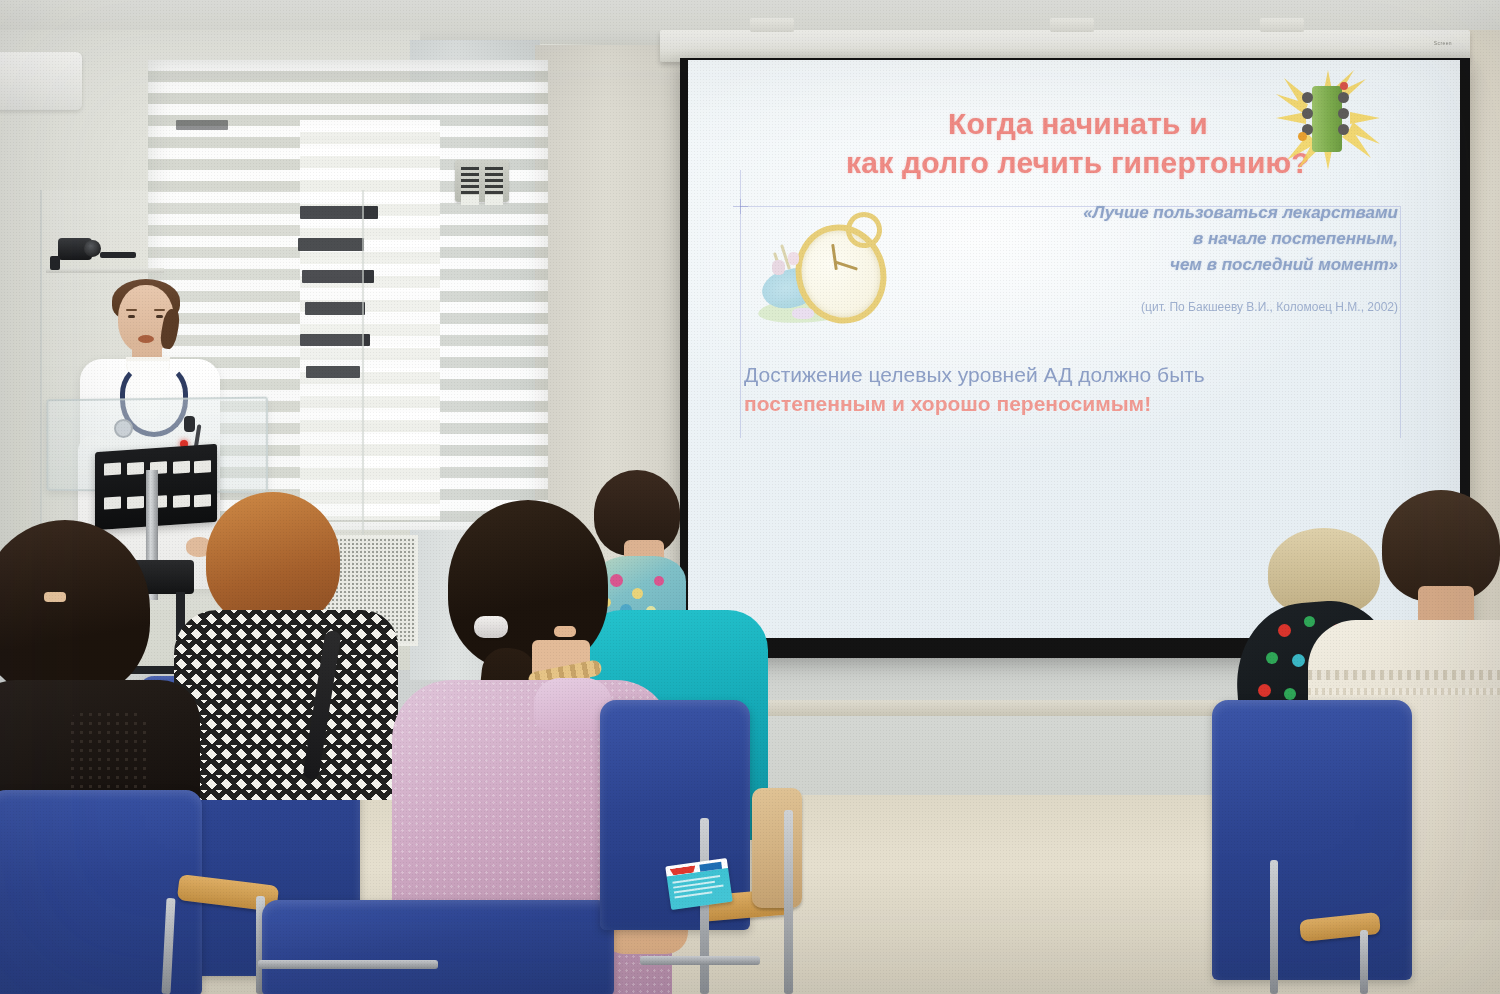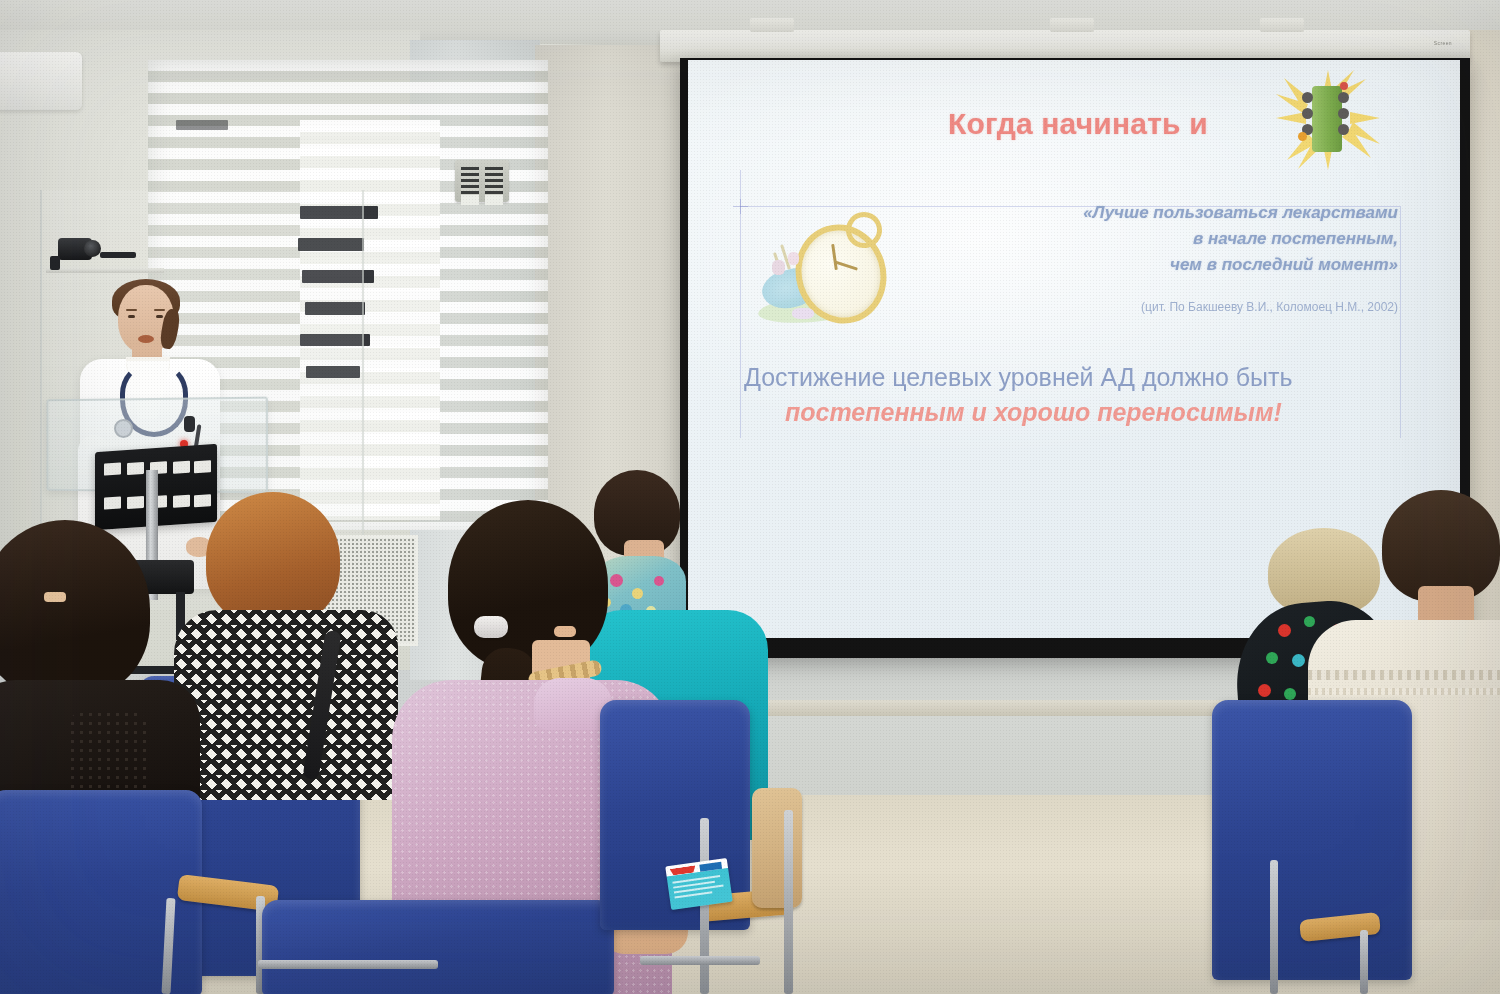--- a/index.html
+++ b/index.html
@@ -85,22 +85,22 @@
     text-shadow:0 0 2px rgba(239,138,132,.45);}
   .slide-title .l2{display:block;}
   .slide-quote{position:absolute;left:290px;top:140px;width:420px;text-align:right;
     font-style:italic;font-weight:bold;font-size:17px;line-height:1.52;color:#8fa4c9;
     text-shadow:0 0 2px rgba(143,164,201,.4);}
   .slide-author{position:absolute;left:290px;top:214px;width:420px;text-align:right;
     font-size:15px;color:#97a9cb;}
   .slide-cite{position:absolute;left:260px;top:240px;width:450px;text-align:right;
     font-size:12px;color:#9fb0cf;}
   .slide-body1{position:absolute;left:56px;top:300px;width:690px;
-    font-size:25px;line-height:1.40;color:#8d9fc6;font-weight:500;}
-  .slide-body1 .em{display:block;font-style:italic;font-weight:bold;color:#f09a92;margin-left:41px;}
+    font-size:21px;line-height:1.40;color:#8d9fc6;font-weight:500;}
+  .slide-body1 .em{display:block;font-weight:bold;color:#f09a92;}
   .slide-body2{position:absolute;left:56px;top:392px;width:700px;
     font-size:21px;line-height:1.42;color:#8ec98a;font-weight:bold;}
 
   
   .clock-art{position:absolute;left:62px;top:148px;width:150px;height:120px;}
   .clock-face{position:absolute;left:46px;top:16px;width:78px;height:88px;border-radius:50%;
     background:radial-gradient(circle at 40% 35%,#fdfcf3,#f6f2de);
     border:6px solid #e8cf7a;transform:rotate(-17deg);
     box-shadow:inset 0 0 6px rgba(190,170,90,.35);}
   .clock-ring{position:absolute;left:96px;top:4px;width:26px;height:26px;border-radius:50%;
@@ -259,20 +259,21 @@
   <div class="screen-surface">
     <div class="screen-sheen"></div>
 
     <div class="guide-v"></div>
     <div class="guide-h"></div>
     <div class="guide-r"></div>
     <div class="guide-cross"></div>
 
     <div class="slide-title">
       <span>Когда начинать и</span>
+      <span class="l2">как долго лечить гипертонию?</span>
     </div>
 
     <div class="burst">
       <svg viewBox="0 0 104 100" width="104" height="100" aria-hidden="true">
         <g fill="#f3d45c" opacity="0.85">
           <polygon points="52,0 58,30 46,30"></polygon>
           <polygon points="104,48 74,54 74,42"></polygon>
           <polygon points="52,100 46,70 58,70"></polygon>
           <polygon points="0,48 30,42 30,54"></polygon>
           <polygon points="90,9 64,33 56,25"></polygon>

